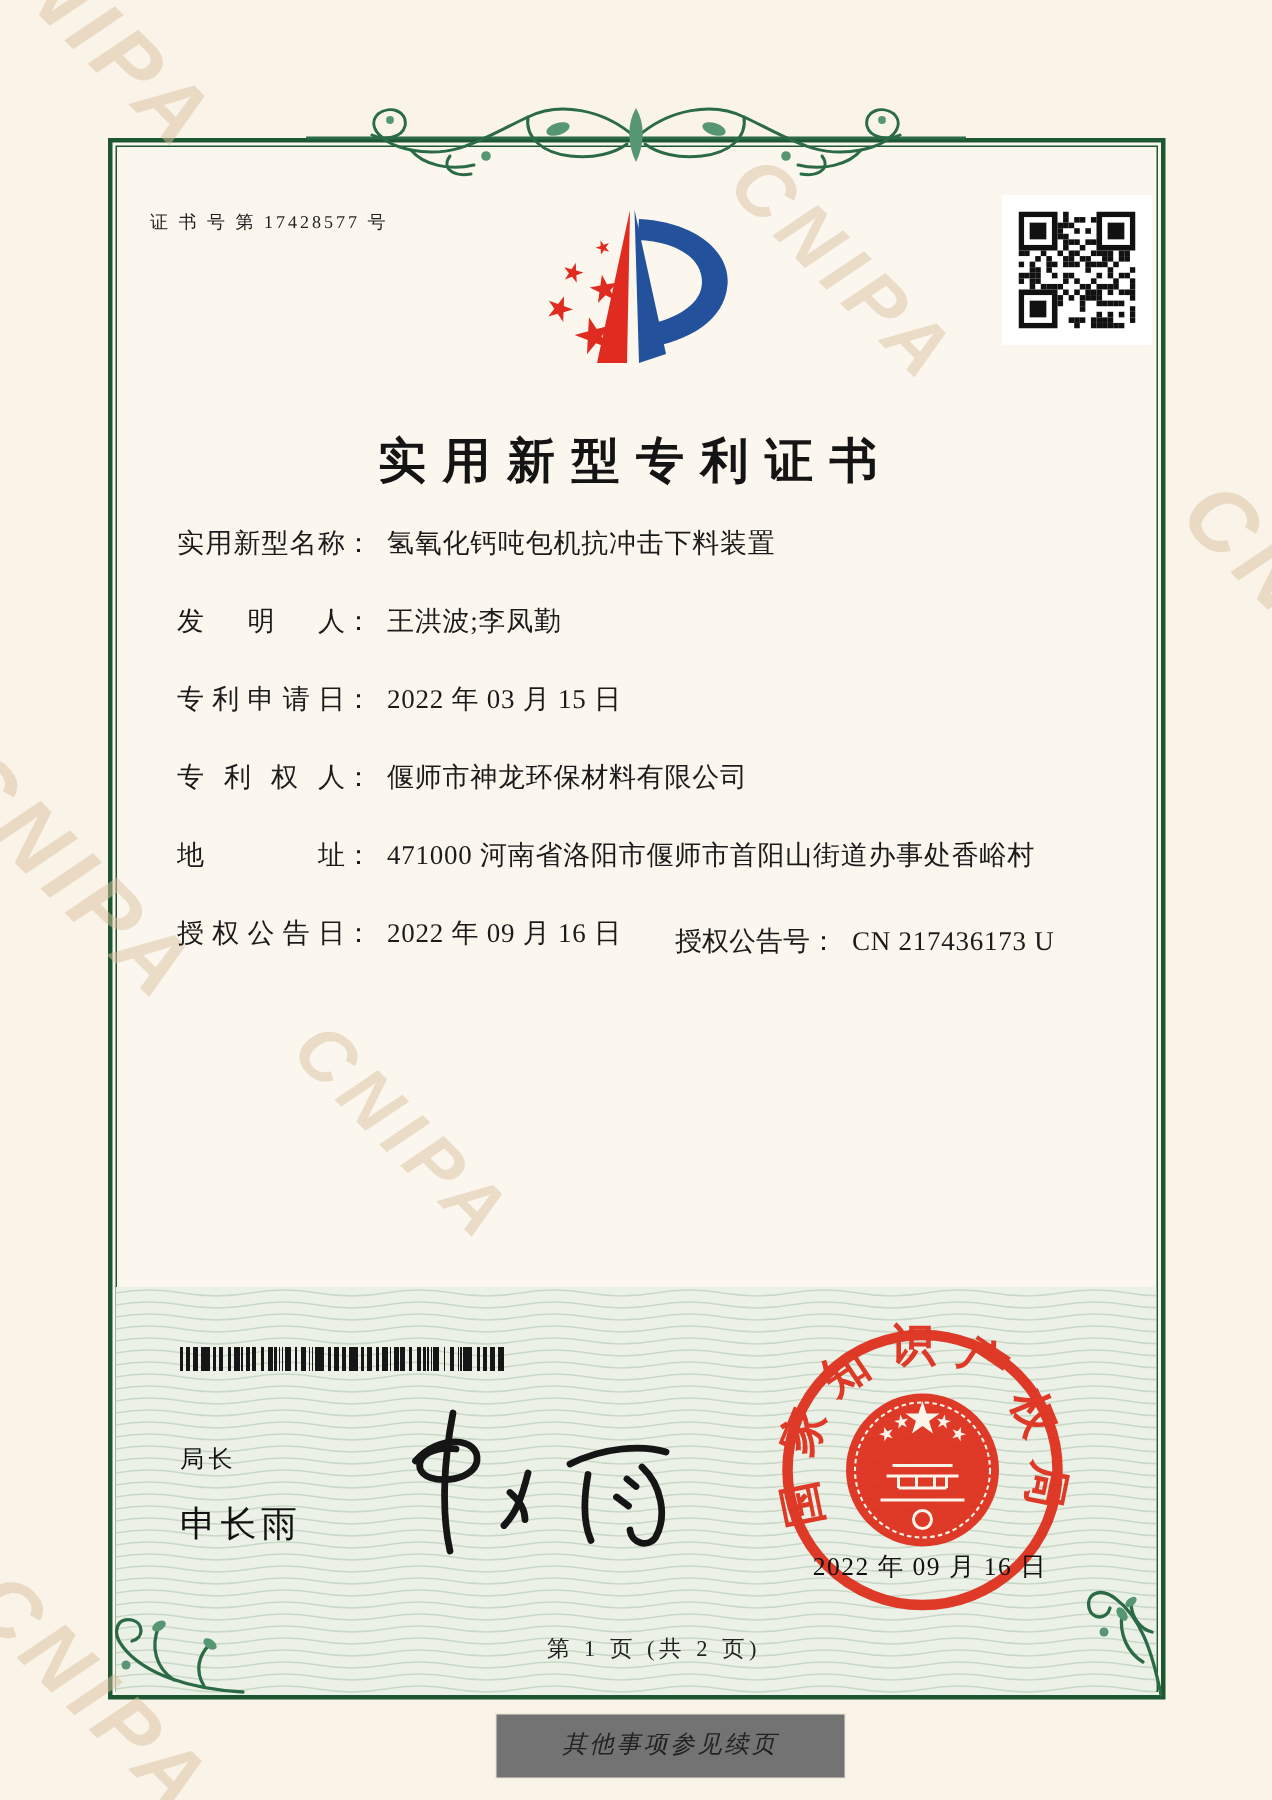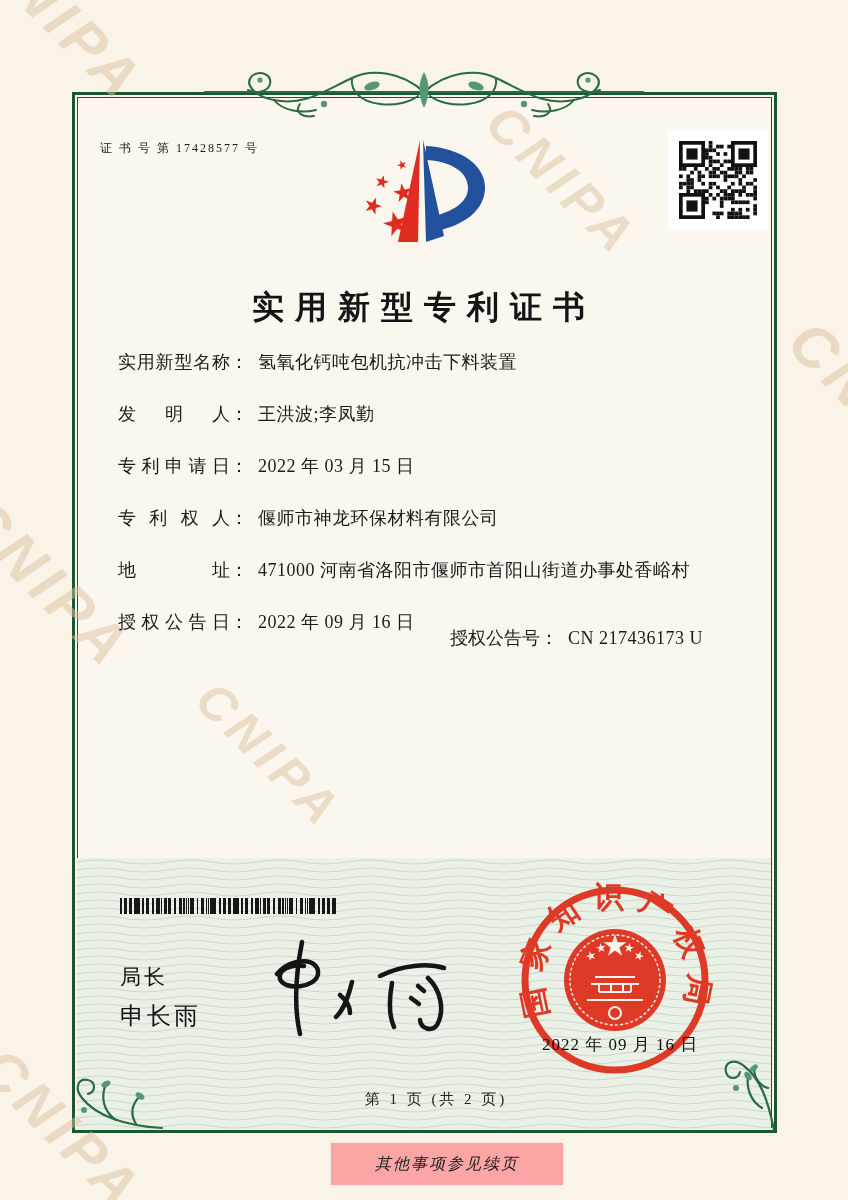--- a/index.html
+++ b/index.html
@@ -23,39 +23,39 @@
   .qrbox{position:absolute;left:668px;top:130px;width:100px;height:100px;background:#ffffff;z-index:2;}
   .qr{position:absolute;left:11px;top:11px;width:78px;height:78px;}
   .title{position:absolute;left:0;right:0;top:246px;text-align:center;font-size:32px;
          font-weight:bold;letter-spacing:11px;color:#141414;z-index:2;margin-top:40px;}
   
   .fields{position:absolute;left:118px;top:350px;width:636px;font-size:18px;color:#1b1b1b;z-index:2;}
   .frow{height:52px;position:relative;white-space:nowrap;}
   .flabel{display:inline-block;width:112px;text-align:justify;text-align-last:justify;vertical-align:top;}
   .fcolon{margin-right:10px;}
   .fvalue{letter-spacing:0.5px;}
-  .fpair2{position:absolute;left:332px;top:16px;}
+  .fpair2{position:absolute;left:332px;top:5px;}
   
   .paras{position:absolute;left:118px;top:697px;width:624px;font-size:18px;line-height:27px;
          font-style:italic;color:#222;z-index:2;}
   .paras p{margin:0;text-indent:2em;}
   
   .barcode{position:absolute;left:120px;top:898px;width:216px;height:16px;z-index:2;
     background-image:
       repeating-linear-gradient(90deg,#161616 0 2px,transparent 2px 5px,#161616 5px 6px,transparent 6px 9px),
       repeating-linear-gradient(90deg,#161616 0 1px,transparent 1px 4px,#161616 4px 7px,transparent 7px 11px);}
-  .director-title{position:absolute;left:120px;top:963px;font-size:21px;color:#111;z-index:2;letter-spacing:3px;}
+  .director-title{position:absolute;left:120px;top:963px;font-size:16px;color:#111;z-index:2;letter-spacing:3px;}
   .director-name{position:absolute;left:120px;top:1000px;font-size:24px;color:#111;z-index:2;letter-spacing:3px;}
   .signature{position:absolute;left:232px;top:928px;width:230px;height:120px;z-index:3;}
   .seal{position:absolute;left:515px;top:880px;width:200px;height:200px;z-index:3;}
   .seal-date{position:absolute;left:527px;top:1033px;width:186px;text-align:center;
              font-size:17px;letter-spacing:1px;color:#101010;z-index:4;white-space:nowrap;}
   .page-info{position:absolute;left:0;right:0;top:1090px;text-align:center;font-size:15px;
              letter-spacing:3px;color:#222;z-index:2;margin-left:24px;}
-  .footer-box{position:absolute;left:330px;top:1142px;width:232px;height:42px;background:#fca5a5;
+  .footer-box{position:absolute;left:330px;top:1142px;width:232px;height:42px;background:#737373;
              border:1px solid #f1e9da;z-index:2;text-align:center;line-height:42px;
              font-size:16px;font-style:italic;color:#222;letter-spacing:2px;}
   .ornament-top{position:absolute;left:204px;top:60px;width:440px;height:64px;z-index:2;}
   .ornament-bl{position:absolute;left:56px;top:1072px;width:110px;height:62px;z-index:2;}
   .ornament-br{position:absolute;left:716px;top:1048px;width:64px;height:86px;z-index:2;}
 </style>
 </head>
 <body>
 
 <div class="page">

